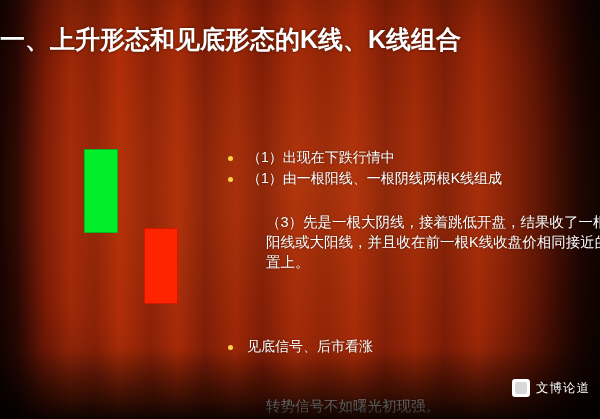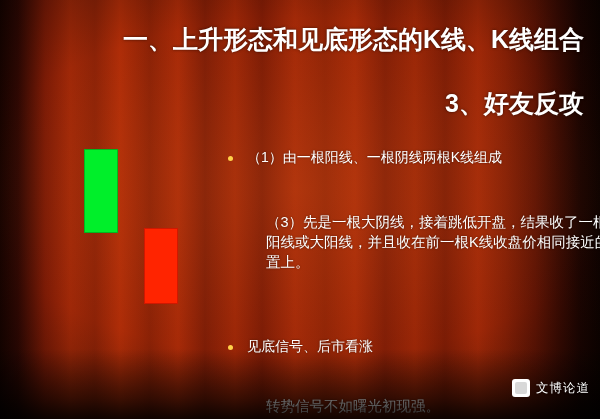--- a/index.html
+++ b/index.html
@@ -59,21 +59,21 @@
     position: absolute;
     left: 0; right: 0; bottom: 0;
     height: 70px;
     background: linear-gradient(180deg, rgba(0,0,0,0) 0%, rgba(0,0,0,0.55) 70%, rgba(0,0,0,0.85) 100%);
     pointer-events: none;
   }
   .title-line {
     position: absolute;
     left: 0;
     width: 584px;
-    text-align: right;
+    text-align: left;
     color: #ffffff;
     font-weight: bold;
     letter-spacing: 0px;
     white-space: nowrap;
     text-shadow: 0 0 3px rgba(0,0,0,0.6);
   }
   #title-main {
     top: 24px;
     font-size: 25px;
     line-height: 30px;
@@ -193,27 +193,30 @@
 </style>
 </head>
 <body>
 
 <div class="slide">
 
   <div class="vignette"></div>
 
   <div class="title-line" id="title-main">一、上升形态和见底形态的K线、K线组合</div>
 
-  <div class="title-line" id="title-sub">3、好友反攻</div>
 
   <div class="candle" id="candle-green"></div>
 
   <div class="candle" id="candle-red"></div>
 
   <div class="bullets">
+    <div class="bullet-row">
+      <span class="bullet-dot"></span>
+      <span class="bullet-text">（1）出现在下跌行情中</span>
+    </div>
     <div class="bullet-row">
       <span class="bullet-dot"></span>
       <span class="bullet-text">（1）由一根阳线、一根阴线两根K线组成</span>
     </div>
   </div>
 
   <div class="para-text" id="para-detail">（3）先是一根大阴线，接着跳低开盘，结果收了一根中阳线或大阳线，并且收在前一根K线收盘价相同接近的位置上。</div>
 
   <div id="bullets-lower">
     <div class="bullet-row" style="margin-top:14px;">

